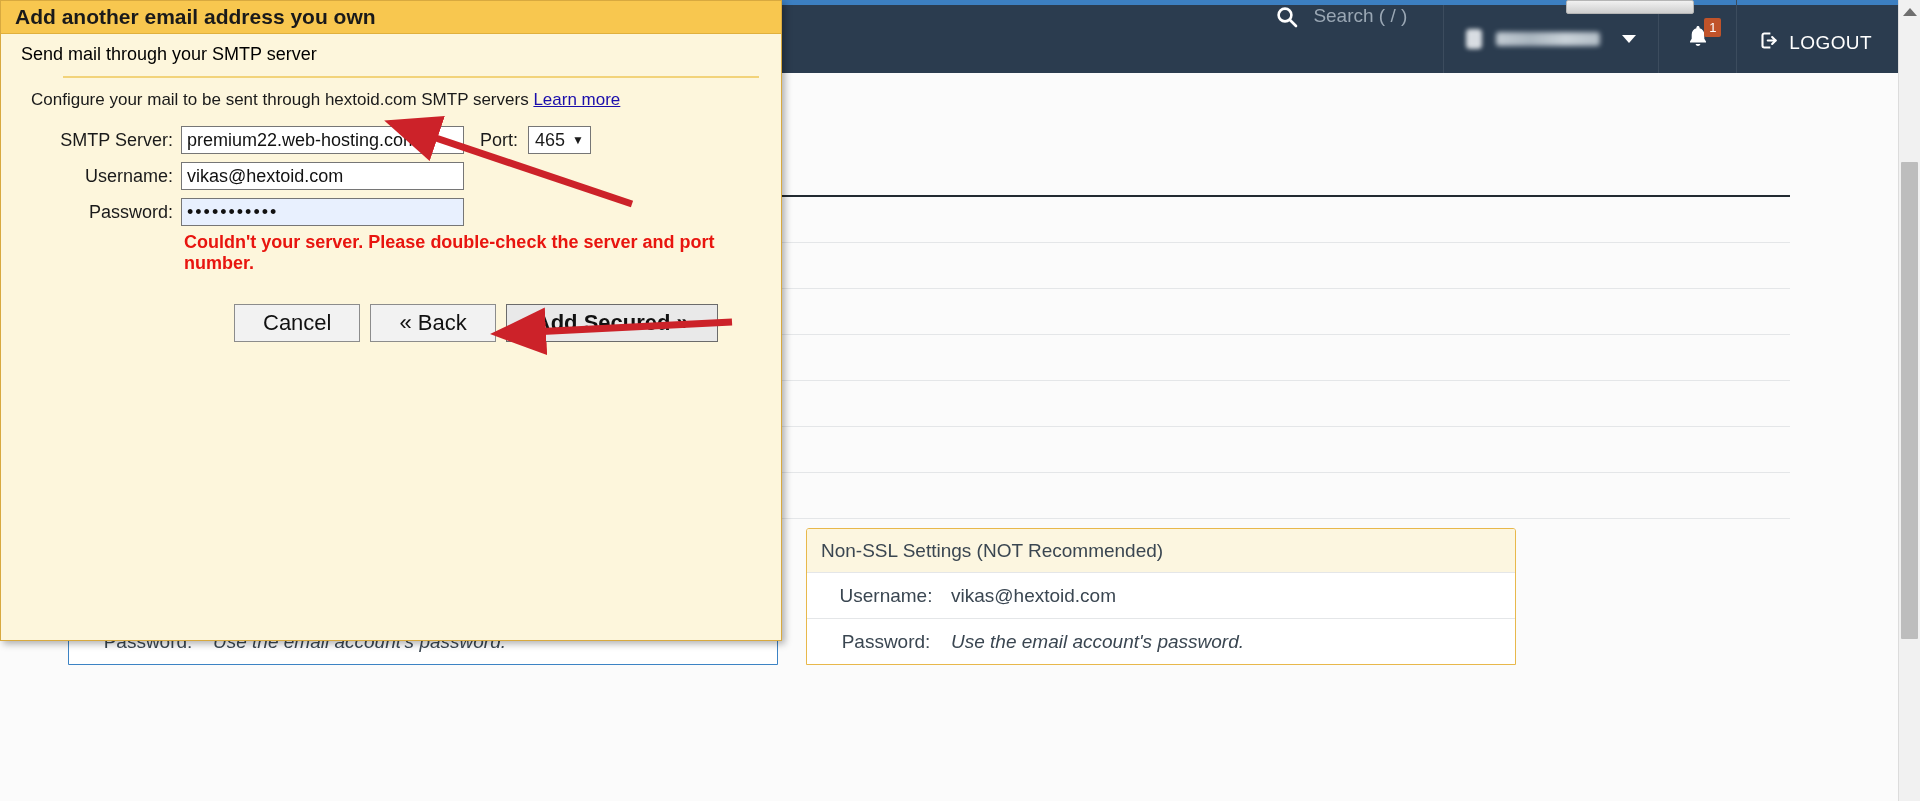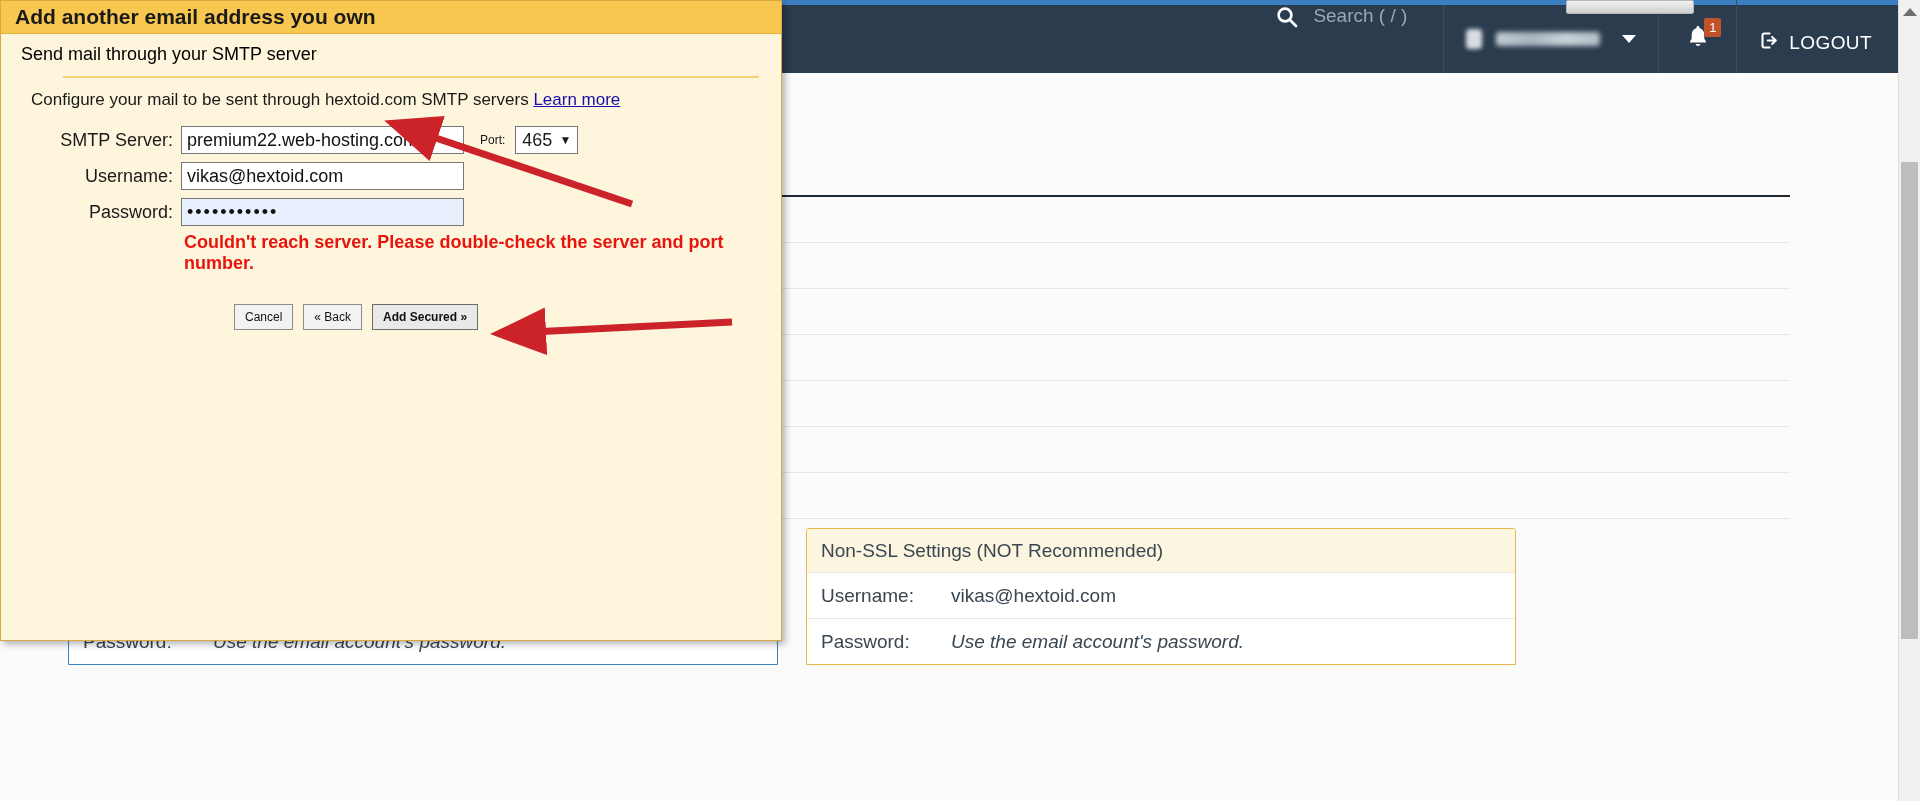--- a/index.html
+++ b/index.html
@@ -129,20 +129,21 @@
   
   .panels {
     position: absolute; left: 68px; top: 455px; width: 1790px;
     display: flex; gap: 28px;
   }
   .panel {
     width: 710px; background: #ffffff;
     border: 1px solid #cfd6dc;
     border-radius: 3px 3px 0 0;
     overflow: hidden;
+    text-align: center;
   }
   .panel-head {
     height: 43px; display: flex; align-items: center;
     padding: 0 14px; font-size: 19px;
   }
   .panel.ssl .panel-head { background: #3c83c4; color: #ffffff; }
   .panel.ssl { border-color: #3c83c4; }
   .panel.nossl .panel-head { background: #fcf6e0; color: #3a4651; }
   .panel.nossl { border-color: #e8b84b; }
   .panel-row {
@@ -207,21 +208,21 @@
   }
   .form-label { text-align: right; padding-right: 8px; font-size: 18px; }
   .form-cell { display: flex; align-items: center; gap: 10px; }
   .txt {
     width: 283px; height: 28px;
     border: 1px solid #767676; background: #ffffff;
     font-size: 18px; color: #111; padding: 0 5px;
     font-family: "Liberation Sans", sans-serif;
   }
   .txt.autofill { background: #e8f0fe; letter-spacing: 2px; }
-  .port-label { font-size: 12px; margin-left: 6px; }
+  .port-label { font-size: 18px; margin-left: 6px; }
   .sel {
     height: 28px; border: 1px solid #767676; background: #fff;
     font-size: 18px; padding: 0 6px 0 6px;
     font-family: "Liberation Sans", sans-serif;
     display: inline-flex; align-items: center; gap: 7px;
   }
   .sel .dn { font-size: 12px; }
 
   .radios { margin: 9px 0 0 180px; }
   .radio-row { display: flex; align-items: center; gap: 6px; font-size: 18px; margin-bottom: 2px; }
@@ -236,21 +237,21 @@
     width: 7px; height: 7px; border-radius: 50%; background: #4a4a4a;
   }
   .u { text-decoration: underline; color: #1a0dab; }
   .err {
     margin: 6px 0 0 183px;
     color: #e8150f; font-weight: bold; font-size: 18px;
   }
   .btn-row { margin: 30px 0 0 233px; display: flex; gap: 10px; }
   .btn {
     background: #f2f2f2; border: 1px solid #8c8c8c;
-    padding: 5px 10px; font-size: 12px; color: #111;
+    padding: 5px 28px; font-size: 22px; color: #111;
     font-family: "Liberation Sans", sans-serif;
   }
   .btn.primary { font-weight: bold; background: #e9e9e9; border-color: #6b6b6b; }
 
   
   .arrows { position: absolute; inset: 0; z-index: 60; pointer-events: none; }
 </style>
 </head>
 <body>
 
@@ -396,21 +397,21 @@
           <input class="txt" type="text" value="vikas@hextoid.com" style="">
         </div>
 
         <div class="form-label">Password:</div>
         <div class="form-cell">
           <input class="txt autofill" type="text" value="•••••••••••" style="">
         </div>
       </div>
 
 
-      <div class="err">Couldn't reach server. Please double-check the server and port number.</div>
+      <div class="err">Couldn't your server. Please double-check the server and port number.</div>
 
       <div class="btn-row">
         <button class="btn">Cancel</button>
         <button class="btn">« Back</button>
         <button class="btn primary">Add Secured »</button>
       </div>
     </div>
   </div>
 
   <svg class="arrows" width="1920" height="801">

